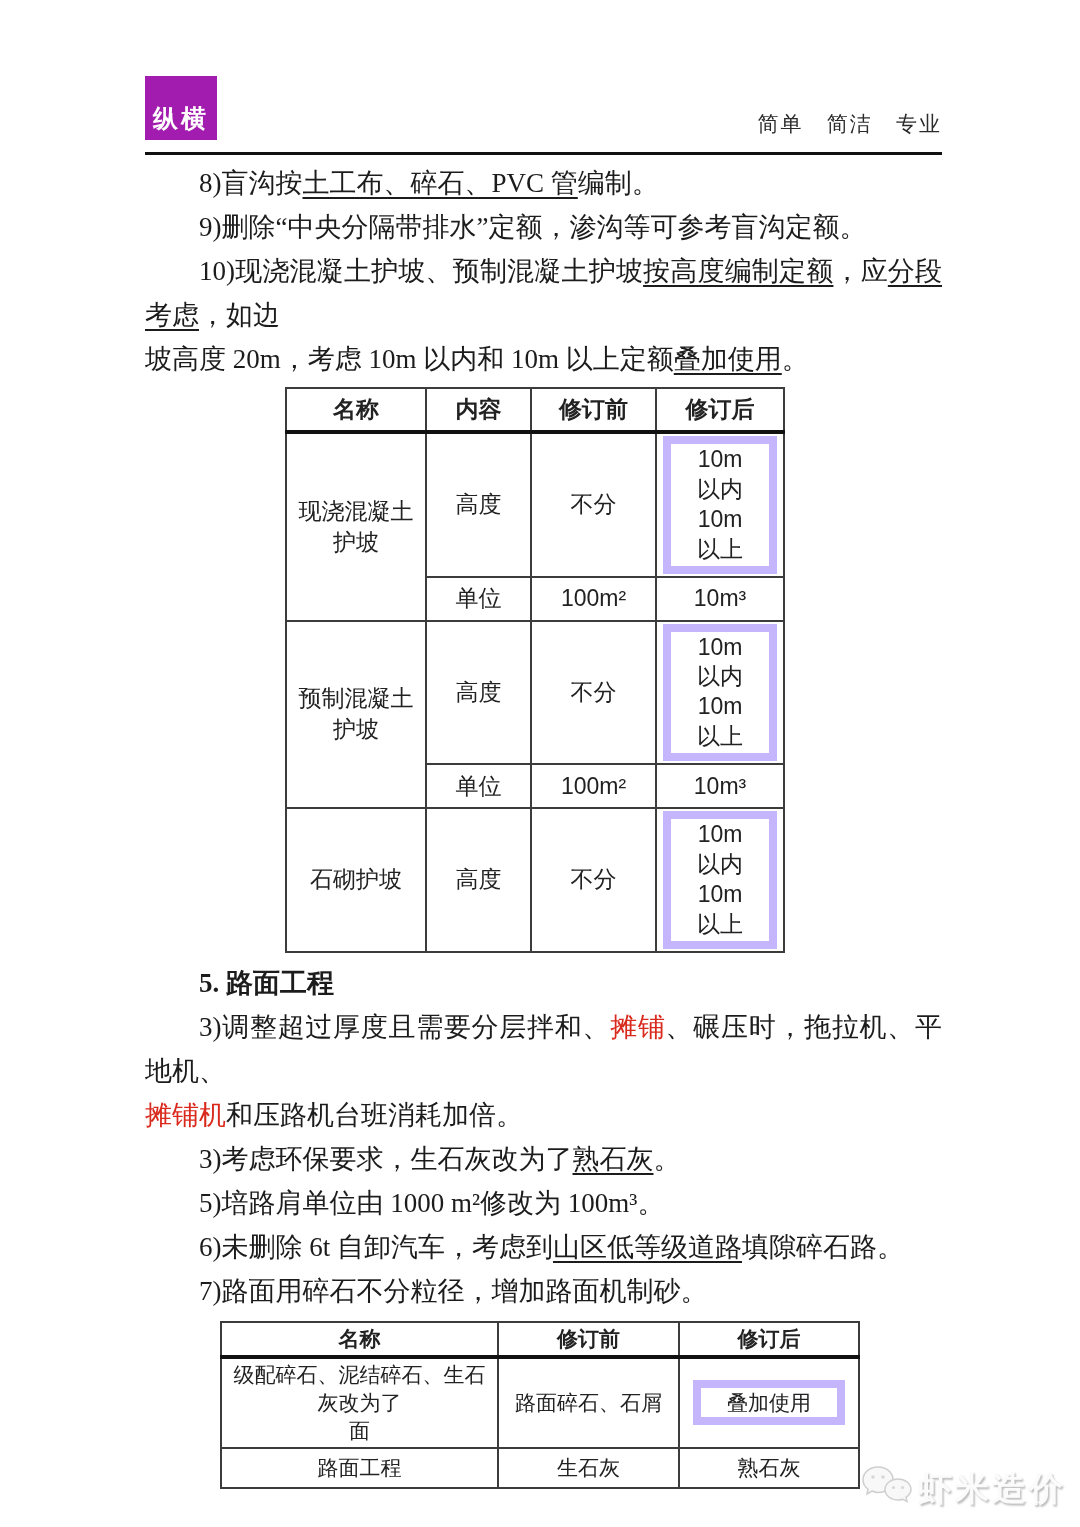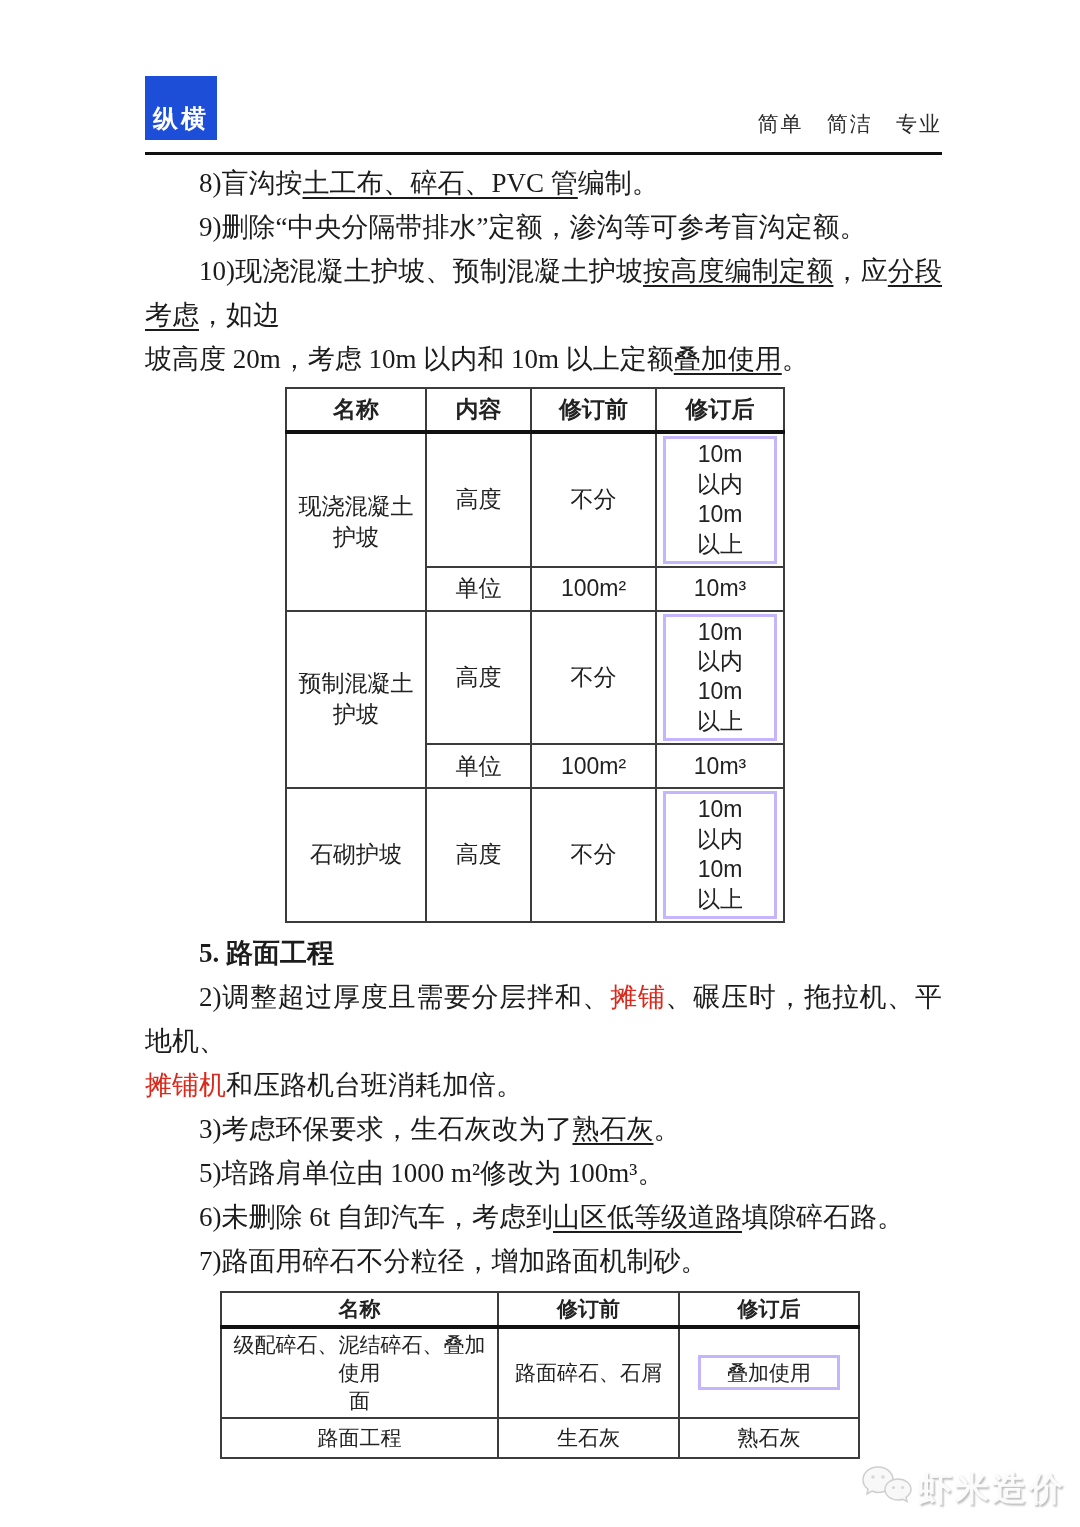--- a/index.html
+++ b/index.html
@@ -11,21 +11,21 @@
     overflow:hidden;
     font-family:"Liberation Serif","DejaVu Serif",serif;
     color:#1c1c1c;
   }
   .content { padding:0 138px 0 145px; }
 
   
   .header-row { display:flex; justify-content:space-between; align-items:flex-end; padding-top:76px; }
   .logo {
     width:72px; height:64px;
-    background:#1d4ed8;
+    background:#a21caf;
     color:#ffffff;
     display:flex; align-items:flex-end; justify-content:center;
     font-family:"Liberation Sans","DejaVu Sans",sans-serif;
     font-weight:bold; font-size:25px; letter-spacing:3px;
     padding-bottom:5px;
   }
   .tagline {
     font-size:21px; color:#2b2b2b; letter-spacing:2px; word-spacing:16px; padding-bottom:2px;
   }
   .rule { border-top:3px solid #111111; margin-top:12px; }
@@ -59,21 +59,21 @@
   .t1-hd-mid { height:52px; }
   .t1-last { height:50px;margin-left:11px; }
 
   .table2 { margin:8px 0 0 75px; font-size:21px; }
   .table2 col.d1 { width:277px; } .table2 col.d2 { width:181px; } .table2 col.d3 { width:180px; }
   .table2 thead th { height:34px; }
   .t2-r1 { height:52px; } .t2-r2 { height:40px; }
 
   .redbox {
     display:inline-block;
-    border:3px solid #c4b5fd;
+    border:8px solid #c4b5fd;
     padding:1px 26px;
     line-height:1.3;
     white-space:pre-line;
   }
   .watermark {
     position:absolute; right:14px; bottom:14px;
     display:flex; align-items:center; gap:4px;
   }
   .watermark-text {
     font-family:"Liberation Sans","DejaVu Sans",sans-serif;
@@ -148,21 +148,21 @@
           <td>不分</td>
           <td><span class="redbox">10m以内
 10m以上</span></td>
         </tr>
       </tbody>
     </table>
 
     <p class="para sec-title">5. 路面工程</p>
 
 
-    <p class="para"><span>2)调整超过厚度且需要分层拌和、</span><span class="red">摊铺</span><span>、碾压时，拖拉机、平地机、</span><br><span class="red">摊铺机</span><span>和压路机台班消耗加倍。</span></p>
+    <p class="para"><span>3)调整超过厚度且需要分层拌和、</span><span class="red">摊铺</span><span>、碾压时，拖拉机、平地机、</span><br><span class="red">摊铺机</span><span>和压路机台班消耗加倍。</span></p>
 
     <p class="para"><span>3)考虑环保要求，生石灰改为了</span><span class="u">熟石灰</span><span>。</span></p>
 
 
     <p class="para"><span>5)培路肩单位由 1000 m²修改为 100m³。</span></p>
 
     <p class="para"><span>6)未删除 6t 自卸汽车，考虑到</span><span class="u">山区低等级道路</span><span>填隙碎石路。</span></p>
 
     <p class="para"><span>7)路面用碎石不分粒径，增加路面机制砂。</span></p>
 
@@ -174,21 +174,21 @@
         </colgroup>
       <thead>
         <tr>
           <th>名称</th>
           <th>修订前</th>
           <th>修订后</th>
         </tr>
       </thead>
       <tbody>
         <tr>
-          <td class="t2-r1 cell-pre">级配碎石、泥结碎石、叠加使用
+          <td class="t2-r1 cell-pre">级配碎石、泥结碎石、生石灰改为了
 面</td>
           <td>路面碎石、石屑</td>
           <td><span class="redbox">叠加使用</span></td>
         </tr>
         <tr>
           <td class="t2-r2">路面工程</td>
           <td>生石灰</td>
           <td>熟石灰</td>
         </tr>
 

